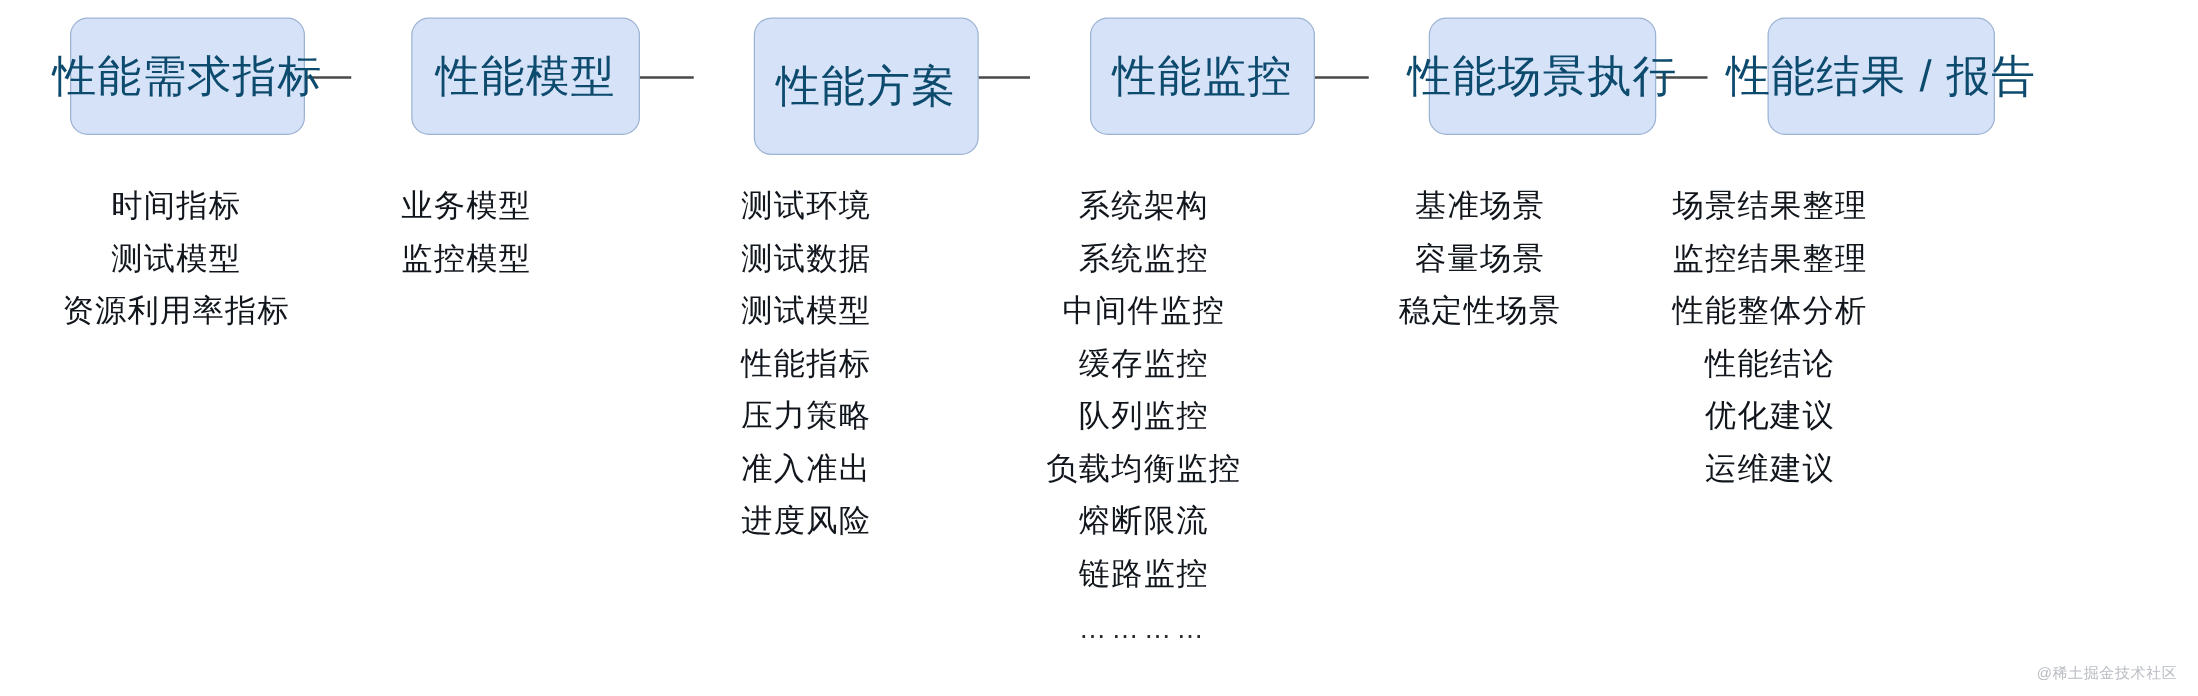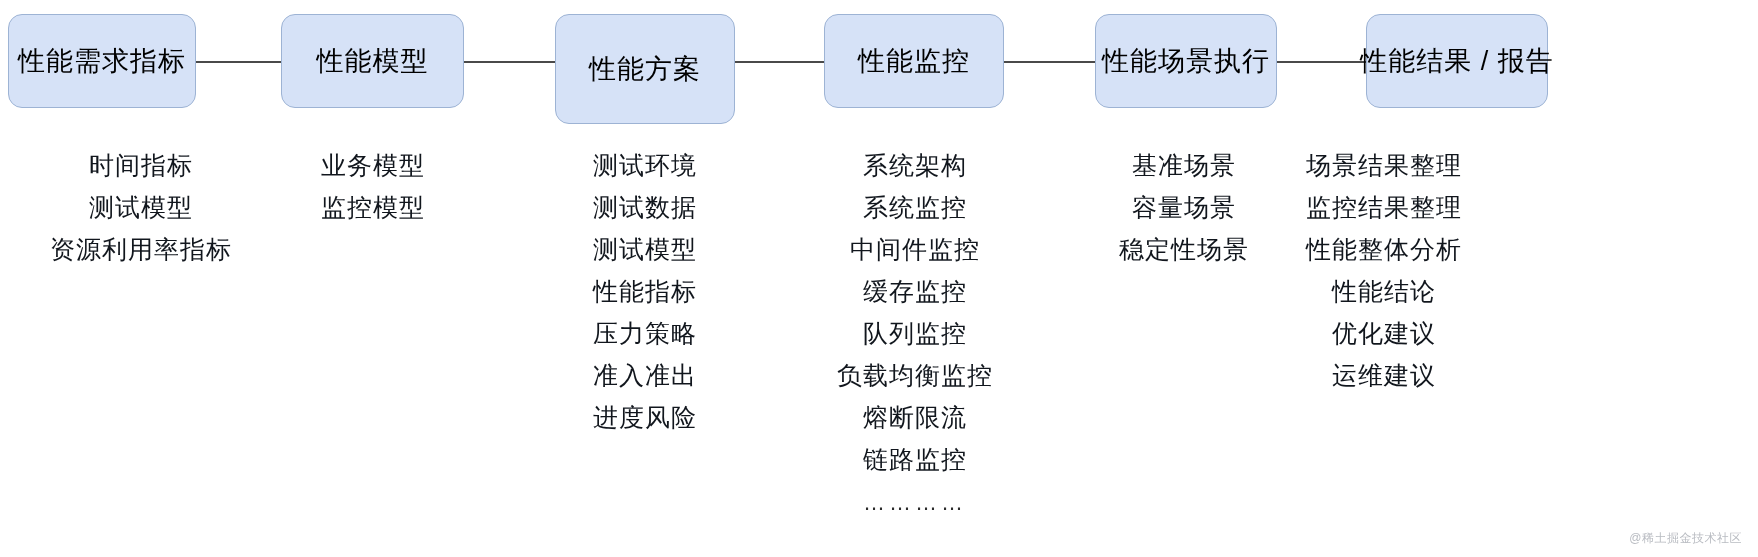--- a/index.html
+++ b/index.html
@@ -32,25 +32,26 @@
 
   .node-box {
     position: absolute;
     box-sizing: border-box;
     background: #d6e2f7;
     border: 1.6px solid #9db3d4;
     border-radius: 14px;
     display: flex;
     align-items: center;
     justify-content: center;
-    color: #000000;
-    font-size: 27px;
+    color: #0c4a6e;
+    font-size: 35px;
     letter-spacing: 1px;
     line-height: 1;
     white-space: nowrap;
+    margin-left: 48px;
   }
 
   .connector {
     position: absolute;
     height: 0;
     border-top: 2px solid #4a4a4a;
   }
 
   
   .columns {
@@ -145,21 +146,21 @@
         <div class="sub-item">负载均衡监控</div>
         <div class="sub-item">熔断限流</div>
         <div class="sub-item">链路监控</div>
         <div class="sub-item ellipsis">…………</div>
       </div>
     <div class="column" style="left: 1060px; width: 248px;">
         <div class="sub-item">基准场景</div>
         <div class="sub-item">容量场景</div>
         <div class="sub-item">稳定性场景</div>
       </div>
-    <div class="column" style="left: 1260px; width: 248px; text-align: right;">
+    <div class="column" style="left: 1292px; width: 248px; text-align: right;">
         <div class="sub-item">场景结果整理</div>
         <div class="sub-item">监控结果整理</div>
         <div class="sub-item">性能整体分析</div>
         <div class="sub-item">性能结论</div>
         <div class="sub-item">优化建议</div>
         <div class="sub-item">运维建议</div>
       </div>
   </div>
 
   <div class="watermark">@稀土掘金技术社区</div>

